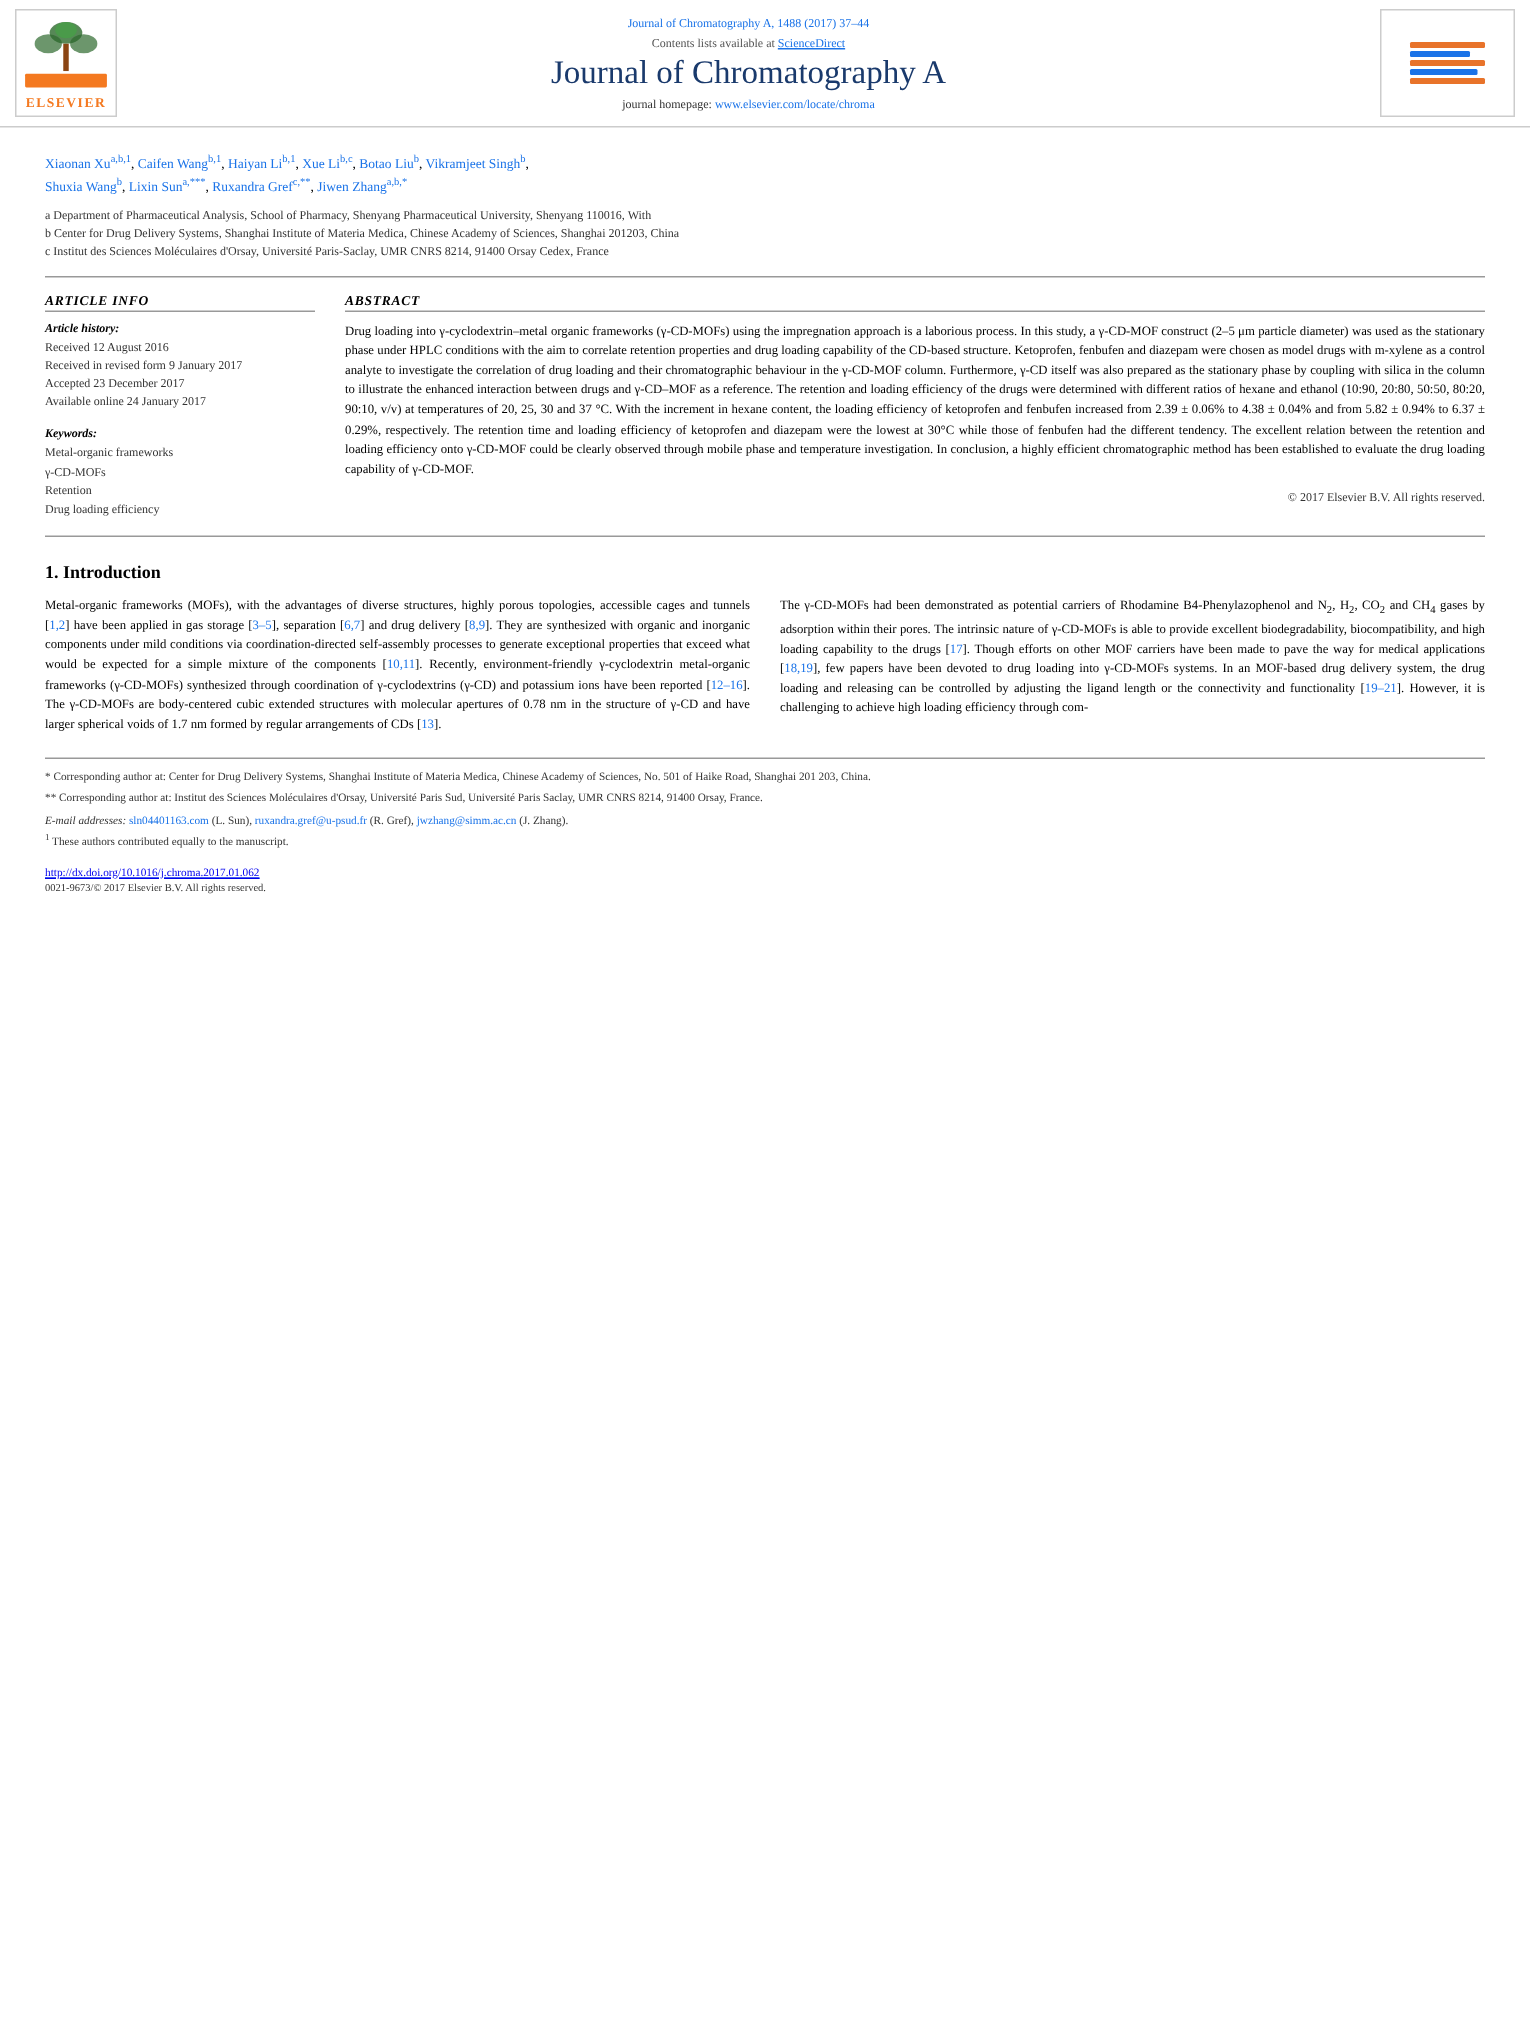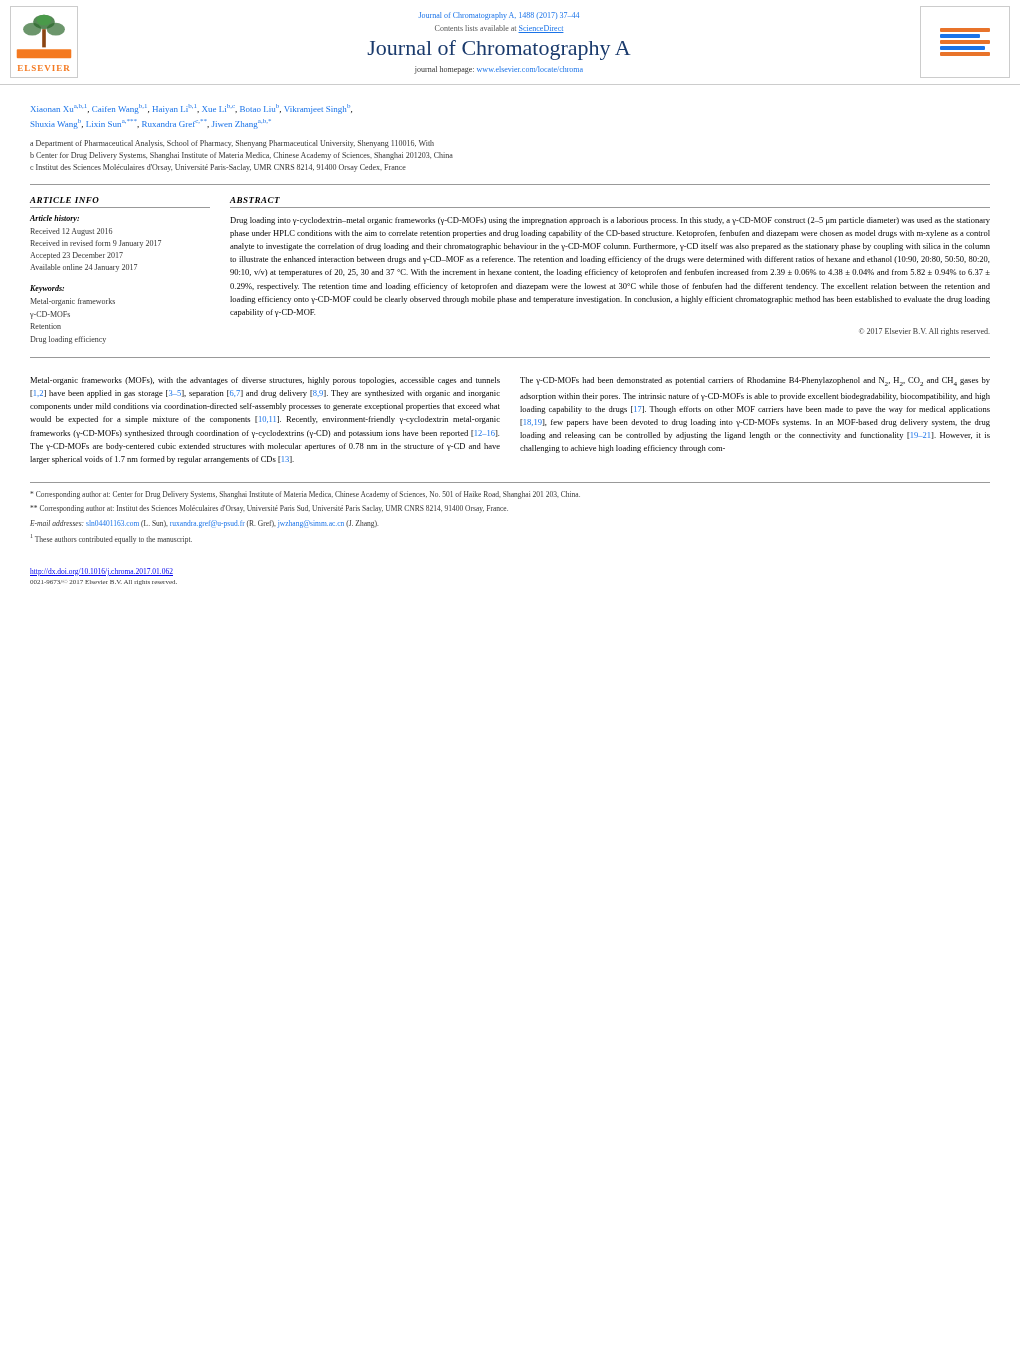--- a/index.html
+++ b/index.html
@@ -273,21 +273,21 @@
       font-size: 7.5px;
       color: #333;
       line-height: 1.5;
       margin-bottom: 3px;
     }
     .footnote sup { font-size: 6px; }
     .footnote a { color: #1a73e8; text-decoration: none; }
 
     
     .doi-section {
-      margin-top: 22px;
+      margin-top: 10px;
       font-size: 7.5px;
       color: #1a73e8;
       text-decoration: underline;
     }
     .issn-line {
       font-size: 7px;
       color: #333;
       margin-top: 2px;
     }
 
@@ -406,20 +406,24 @@
           <h3>ABSTRACT</h3>
           <div class="abstract-text">Drug loading into γ-cyclodextrin–metal organic frameworks (γ-CD-MOFs) using the impregnation approach is a laborious process. In this study, a γ-CD-MOF construct (2–5 μm particle diameter) was used as the stationary phase under HPLC conditions with the aim to correlate retention properties and drug loading capability of the CD-based structure. Ketoprofen, fenbufen and diazepam were chosen as model drugs with m-xylene as a control analyte to investigate the correlation of drug loading and their chromatographic behaviour in the γ-CD-MOF column. Furthermore, γ-CD itself was also prepared as the stationary phase by coupling with silica in the column to illustrate the enhanced interaction between drugs and γ-CD–MOF as a reference. The retention and loading efficiency of the drugs were determined with different ratios of hexane and ethanol (10:90, 20:80, 50:50, 80:20, 90:10, v/v) at temperatures of 20, 25, 30 and 37 °C. With the increment in hexane content, the loading efficiency of ketoprofen and fenbufen increased from 2.39 ± 0.06% to 4.38 ± 0.04% and from 5.82 ± 0.94% to 6.37 ± 0.29%, respectively. The retention time and loading efficiency of ketoprofen and diazepam were the lowest at 30°C while those of fenbufen had the different tendency. The excellent relation between the retention and loading efficiency onto γ-CD-MOF could be clearly observed through mobile phase and temperature investigation. In conclusion, a highly efficient chromatographic method has been established to evaluate the drug loading capability of γ-CD-MOF.</div>
           <div class="copyright-line">© 2017 Elsevier B.V. All rights reserved.</div>
         </div>
       </div>
     </div>
 
     <hr class="section-divider">
 
     <div class="intro-section">
+      <h2>
+        <span>1.</span>
+        <span>Introduction</span>
+      </h2>
 
       <div class="body-two-col">
 
         <div class="body-left body-text">
           <p>
             Metal-organic frameworks (MOFs), with the advantages of diverse structures, highly porous topologies, accessible cages and tunnels [<a href="#" class="ref-link">1,2</a>] have been applied in gas storage [<a href="#" class="ref-link">3–5</a>], separation [<a href="#" class="ref-link">6,7</a>] and drug delivery [<a href="#" class="ref-link">8,9</a>]. They are synthesized with organic and inorganic components under mild conditions via coordination-directed self-assembly processes to generate exceptional properties that exceed what would be expected for a simple mixture of the components [<a href="#" class="ref-link">10,11</a>]. Recently, environment-friendly γ-cyclodextrin metal-organic frameworks (γ-CD-MOFs) synthesized through coordination of γ-cyclodextrins (γ-CD) and potassium ions have been reported [<a href="#" class="ref-link">12–16</a>]. The γ-CD-MOFs are body-centered cubic extended structures with molecular apertures of 0.78 nm in the structure of γ-CD and have larger spherical voids of 1.7 nm formed by regular arrangements of CDs [<a href="#" class="ref-link">13</a>].
           </p>
         </div>
 
         <div class="body-right body-text">

